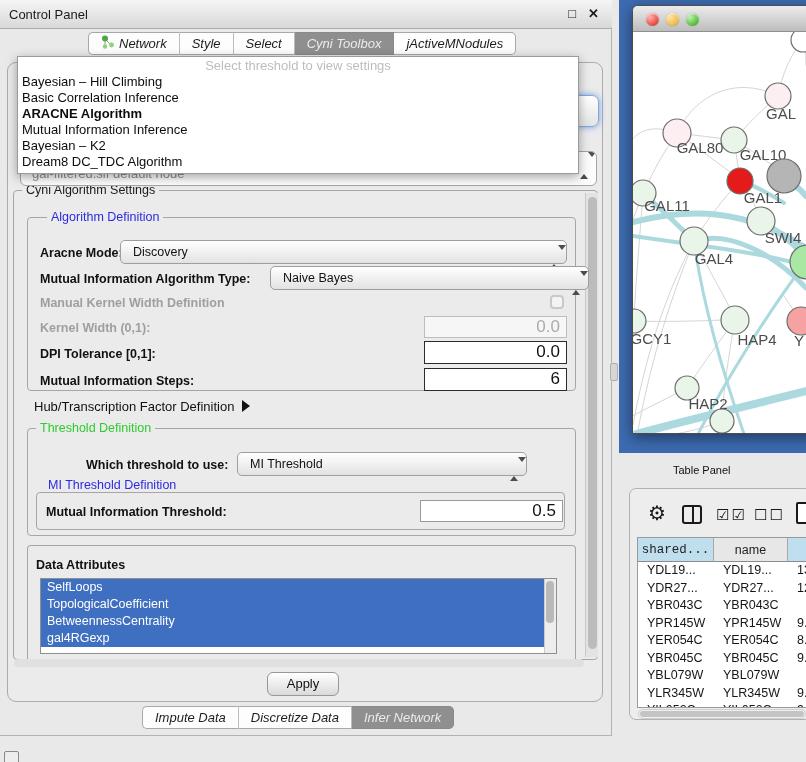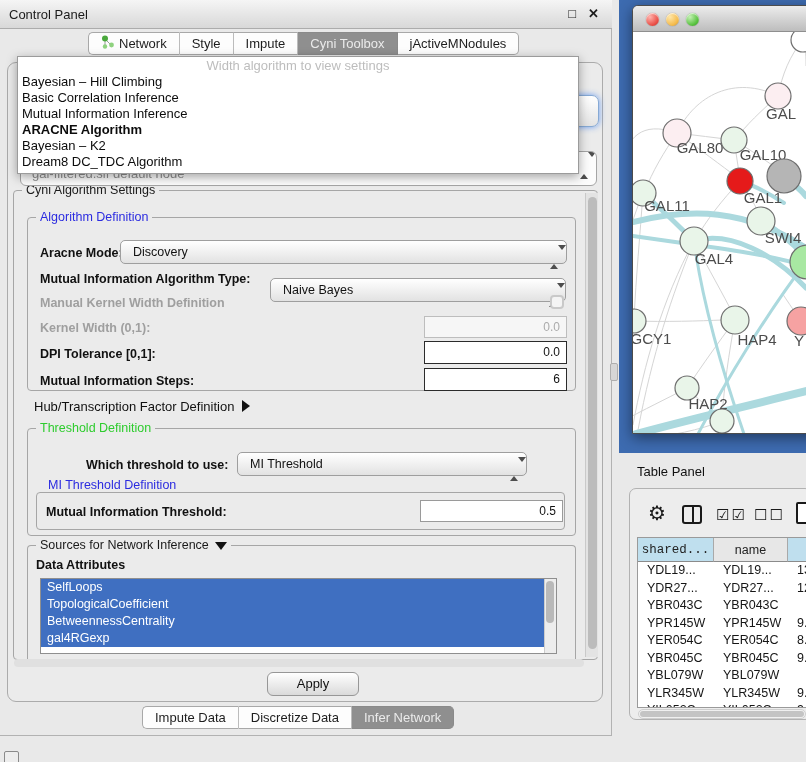--- a/index.html
+++ b/index.html
@@ -14,21 +14,21 @@
   .cp-title{position:absolute;left:9px;top:7px;font-size:13px;color:#1b1b1b;}
   .cp-btn{position:absolute;top:6px;font-size:13px;color:#1c1c1c;}
   .cp-btn.float{right:36px;}
   .cp-btn.close{right:13px;font-weight:bold;}
 
   .segbar{position:absolute;display:flex;height:23px;z-index:6;}
   #top-tab-bar{left:88px;top:32px;}
   #bottom-tab-bar{left:142px;top:706px;}
   .seg{display:flex;align-items:center;gap:5px;padding:0 12px;background:#fdfdfd;
        border-top:1px solid #a8a8a8;border-bottom:1px solid #a8a8a8;border-right:1px solid #bcbcbc;
-       font-size:13px;color:#1d1d1d;white-space:nowrap;box-sizing:border-box;}
+       font-size:13px;color:#1d1d1d;white-space:nowrap;box-sizing:border-box;font-style:italic;}
   .seg:first-child{border-left:1px solid #a8a8a8;border-radius:5px 0 0 5px;}
   .seg:last-child{border-radius:0 5px 5px 0;border-right:1px solid #a8a8a8;}
   .seg.active{background:#8f8f8f;color:#ebebeb;border-color:#8a8a8a;}
 
   .content-frame{position:absolute;left:7px;top:62px;width:596px;height:640px;background:#ebebeb;
                  border:1px solid #ababab;border-radius:9px;box-sizing:border-box;}
 
   
   .popup{position:absolute;left:17px;top:56px;width:562px;height:118px;background:#fff;
          border:1px solid #9b9b9b;box-shadow:0 3px 10px rgba(0,0,0,.35);z-index:30;box-sizing:border-box;}
@@ -56,60 +56,60 @@
 
   .combo{position:absolute;height:24px;background:linear-gradient(#ffffff,#e2e2e2);
          border:1px solid #9e9e9e;border-radius:5px;font-size:12.5px;color:#111;
          line-height:22px;padding-left:12px;box-sizing:border-box;}
   .stepper{position:absolute;right:7px;top:5px;width:9px;height:13px;}
   .tri-up{width:0;height:0;border-left:4px solid transparent;border-right:4px solid transparent;
           border-bottom:5px solid #4d4d4d;margin-bottom:3px;}
   .tri-down{width:0;height:0;border-left:4px solid transparent;border-right:4px solid transparent;
           border-top:5px solid #4d4d4d;}
 
-  .field{position:absolute;height:22px;background:#fff;border:1px solid #9a9a9a;font-size:12px;color:#111;
+  .field{position:absolute;height:22px;background:#fff;border:1px solid #9a9a9a;font-size:17px;color:#111;
          text-align:right;line-height:20px;padding-right:6px;box-sizing:border-box;}
   .field.focus{border:1px solid #2b2b2b;}
   .field.dis{background:#f6f6f6;color:#ababab;border-color:#bdbdbd;}
   .checkbox{position:absolute;width:14px;height:14px;border:2px solid #c9c9c9;border-radius:4px;background:#f4f4f4;box-sizing:border-box;}
 
   .vscroll{position:absolute;left:585px;top:193px;width:13px;height:464px;background:#e3e3e3;border-left:1px solid #c9c9c9;box-sizing:border-box;}
   .vthumb{position:absolute;left:2px;top:4px;width:9px;height:452px;background:#bcbcbc;border-radius:5px;}
   .hstrip{position:absolute;left:14px;top:659px;width:570px;height:8px;background:#e0e0e0;border-radius:4px;}
 
   .listbox{position:absolute;left:40px;top:578px;width:517px;height:76px;background:#fff;border:1px solid #8f8f8f;overflow:hidden;box-sizing:border-box;}
   .listitem{height:17px;line-height:17px;background:#3f6fc1;color:#fff;font-size:12.5px;padding-left:6px;margin-right:12px;white-space:nowrap;}
   .list-scroll{position:absolute;right:0;top:0;width:12px;height:100%;background:#ededed;border-left:1px solid #ccc;box-sizing:border-box;}
   .list-thumb{position:absolute;left:1px;top:2px;width:8px;height:42px;background:#b9b9b9;border-radius:4px;}
 
   .expander-tri{display:inline-block;width:0;height:0;border-top:6px solid transparent;border-bottom:6px solid transparent;
         border-left:8px solid #111;margin-left:8px;vertical-align:-1px;}
   .down-tri{display:inline-block;width:0;height:0;border-left:6px solid transparent;border-right:6px solid transparent;
         border-top:8px solid #111;margin-left:6px;vertical-align:-1px;}
 
-  .apply-btn{position:absolute;left:267px;top:672px;width:92px;height:24px;border:1px solid #979797;border-radius:6px;
+  .apply-btn{position:absolute;left:267px;top:672px;width:72px;height:24px;border:1px solid #979797;border-radius:6px;
         background:linear-gradient(#ffffff,#dadada);font-size:13px;text-align:center;line-height:22px;color:#111;box-sizing:border-box;}
 
   
   #desktop-blue{position:absolute;left:619px;top:0;width:187px;height:453px;background:#3d6bb0;overflow:hidden;}
   #net-window{position:absolute;left:13px;top:5px;width:200px;height:429px;border:1px solid #4c4c4c;
               border-radius:6px 6px 0 0;box-shadow:0 4px 14px rgba(0,0,0,.45);box-sizing:border-box;background:#fff;}
   #net-titlebar{position:absolute;left:0;top:0;width:100%;height:26px;background:linear-gradient(#ececec,#bdbdbd);
               border-bottom:1px solid #8f8f8f;border-radius:5px 5px 0 0;box-sizing:border-box;}
   .light{position:absolute;top:7px;width:13px;height:13px;border-radius:50%;box-shadow:inset 0 1px 1px rgba(255,255,255,.7),0 0 1px rgba(0,0,0,.5);}
   .light.red{left:13px;background:radial-gradient(circle at 4px 4px,#ffb3ad,#ea4f47 65%,#b8322c);}
   .light.yellow{left:33px;background:radial-gradient(circle at 4px 4px,#ffe6a8,#f4bb4d 65%,#c78f2d);}
   .light.green{left:53px;background:radial-gradient(circle at 4px 4px,#c4f0b4,#57c23e 65%,#3d8f2b);}
   #net-canvas{position:absolute;left:0;top:26px;width:198px;height:401px;background:#fff;overflow:hidden;}
   .nodelabel{font-size:15px;fill:#4c4c4c;}
 
   #divider-grip{position:absolute;left:610px;top:363px;width:8px;height:18px;background:#d6d6d6;border:1px solid #aeaeae;border-radius:2px;box-sizing:border-box;}
 
   
-  #table-label{position:absolute;left:637px;top:464px;font-size:13px;color:#111;}
+  #table-label{position:absolute;left:673px;top:464px;font-size:11px;color:#111;}
   #table-window{position:absolute;left:629px;top:488px;width:183px;height:232px;background:#ededed;
                 border:1px solid #b2b2b2;border-radius:7px;box-sizing:border-box;}
   .tb-icon{position:absolute;color:#1a1a1a;}
   #gear-icon{left:18px;top:12px;font-size:20px;}
   #col-icon{left:52px;top:16px;width:20px;height:19px;border:2px solid #1a1a1a;border-radius:3px;box-sizing:border-box;}
   #col-icon div{position:absolute;left:8px;top:0;width:2px;height:15px;background:#1a1a1a;}
   #checked-pair{left:86px;top:17px;font-size:15px;letter-spacing:2px;}
   #unchecked-pair{left:124px;top:17px;font-size:15px;letter-spacing:2px;}
   #doc-icon{left:166px;top:13px;width:17px;height:22px;border:2px solid #1a1a1a;border-radius:2px;background:#fff;box-sizing:border-box;}
 
@@ -148,67 +148,67 @@
               <circle cx="4" cy="3.5" r="3" fill="#4aa83c"></circle>
               <circle cx="10.5" cy="10" r="2.4" fill="#8fd27f"></circle>
               <circle cx="4" cy="11.5" r="2.2" fill="#8fd27f"></circle>
             </svg></span>
           <span>Network</span>
         </div>
         <div class="seg">
           <span>Style</span>
         </div>
         <div class="seg">
-          <span>Impute</span>
+          <span>Select</span>
         </div>
         <div class="seg active">
           <span>Cyni Toolbox</span>
         </div>
         <div class="seg">
           <span>jActiveMNodules</span>
         </div>
       </div>
 
     <div class="content-frame"></div>
 
     <div id="combo-behind-right"></div>
     <div id="combo-behind-bottom">
       <span class="val">gal-filtered.sif default node</span>
       <span class="stepper"><span class="tri-up"></span><span class="tri-down"></span></span>
     </div>
 
     <div class="popup">
-      <div class="prompt">Width algorithm to view settings</div>
+      <div class="prompt">Select threshold to view settings</div>
       <div id="algo-items">
           <div class="item">Bayesian – Hill Climbing</div>
           <div class="item">Basic Correlation Inference</div>
+          <div class="item bold">ARACNE Algorithm</div>
           <div class="item">Mutual Information Inference</div>
-          <div class="item bold">ARACNE Algorithm</div>
           <div class="item">Bayesian – K2</div>
           <div class="item">Dream8 DC_TDC Algorithm</div>
         </div>
     </div>
 
     <span class="legend" style="left:22px;top:183px;">Cyni Algorithm Settings</span>
     <div class="grp" style="left:13px;top:190px;width:585px;height:470px;"></div>
     <div class="vscroll">
         <div class="vthumb"></div>
       </div>
 
-    <span class="legend blue" style="left:36px;top:210px;">Algorithm Definition</span>
+    <span class="legend blue" style="left:47px;top:210px;">Algorithm Definition</span>
     <div class="grp" style="left:27px;top:217px;width:549px;height:174px;"></div>
 
     <span class="lbl" style="left:40px;top:246px;">Aracne Mode:</span>
     <div class="combo" style="left:120px;top:240px;width:447px;">
       <span>Discovery</span>
       <span class="stepper"><span class="tri-up"></span><span class="tri-down"></span></span>
     </div>
 
     <span class="lbl" style="left:40px;top:272px;">Mutual Information Algorithm Type:</span>
-    <div class="combo" style="left:270px;top:278px;width:296px;">
+    <div class="combo" style="left:270px;top:266px;width:319px;">
       <span>Naive Bayes</span>
       <span class="stepper"><span class="tri-up"></span><span class="tri-down"></span></span>
     </div>
 
     <span class="lbl dis" style="left:40px;top:296px;">Manual Kernel Width Definition</span>
     <span class="checkbox" style="left:550px;top:295px;"></span>
 
     <span class="lbl dis" style="left:40px;top:321px;">Kernel Width (0,1):</span>
     <div class="field dis" style="left:424px;top:316px;width:143px;">0.0</div>
 
@@ -227,21 +227,20 @@
     <div class="combo" style="left:237px;top:452px;width:290px;">
       <span>MI Threshold</span>
       <span class="stepper"><span class="tri-up"></span><span class="tri-down"></span></span>
     </div>
 
     <span class="legend blue" style="left:44px;top:478px;">MI Threshold Definition</span>
     <div class="grp" style="left:36px;top:492px;width:529px;height:38px;"></div>
     <span class="lbl" style="left:46px;top:505px;">Mutual Information Threshold:</span>
     <div class="field" style="left:420px;top:500px;width:143px;">0.5</div>
 
-    <span class="legend" style="left:36px;top:538px;"><span>Sources for Network Inference</span><span class="down-tri"></span></span>
     <div class="grp" style="left:27px;top:545px;width:549px;height:114px;border-bottom:none;border-radius:4px 4px 0 0;"></div>
     <span class="lbl" style="left:36px;top:558px;">Data Attributes</span>
     <div class="listbox">
       <div id="attr-items">
           <div class="listitem">SelfLoops</div>
           <div class="listitem">TopologicalCoefficient</div>
           <div class="listitem">BetweennessCentrality</div>
           <div class="listitem">gal4RGexp</div>
         </div>
       <div class="list-scroll">

